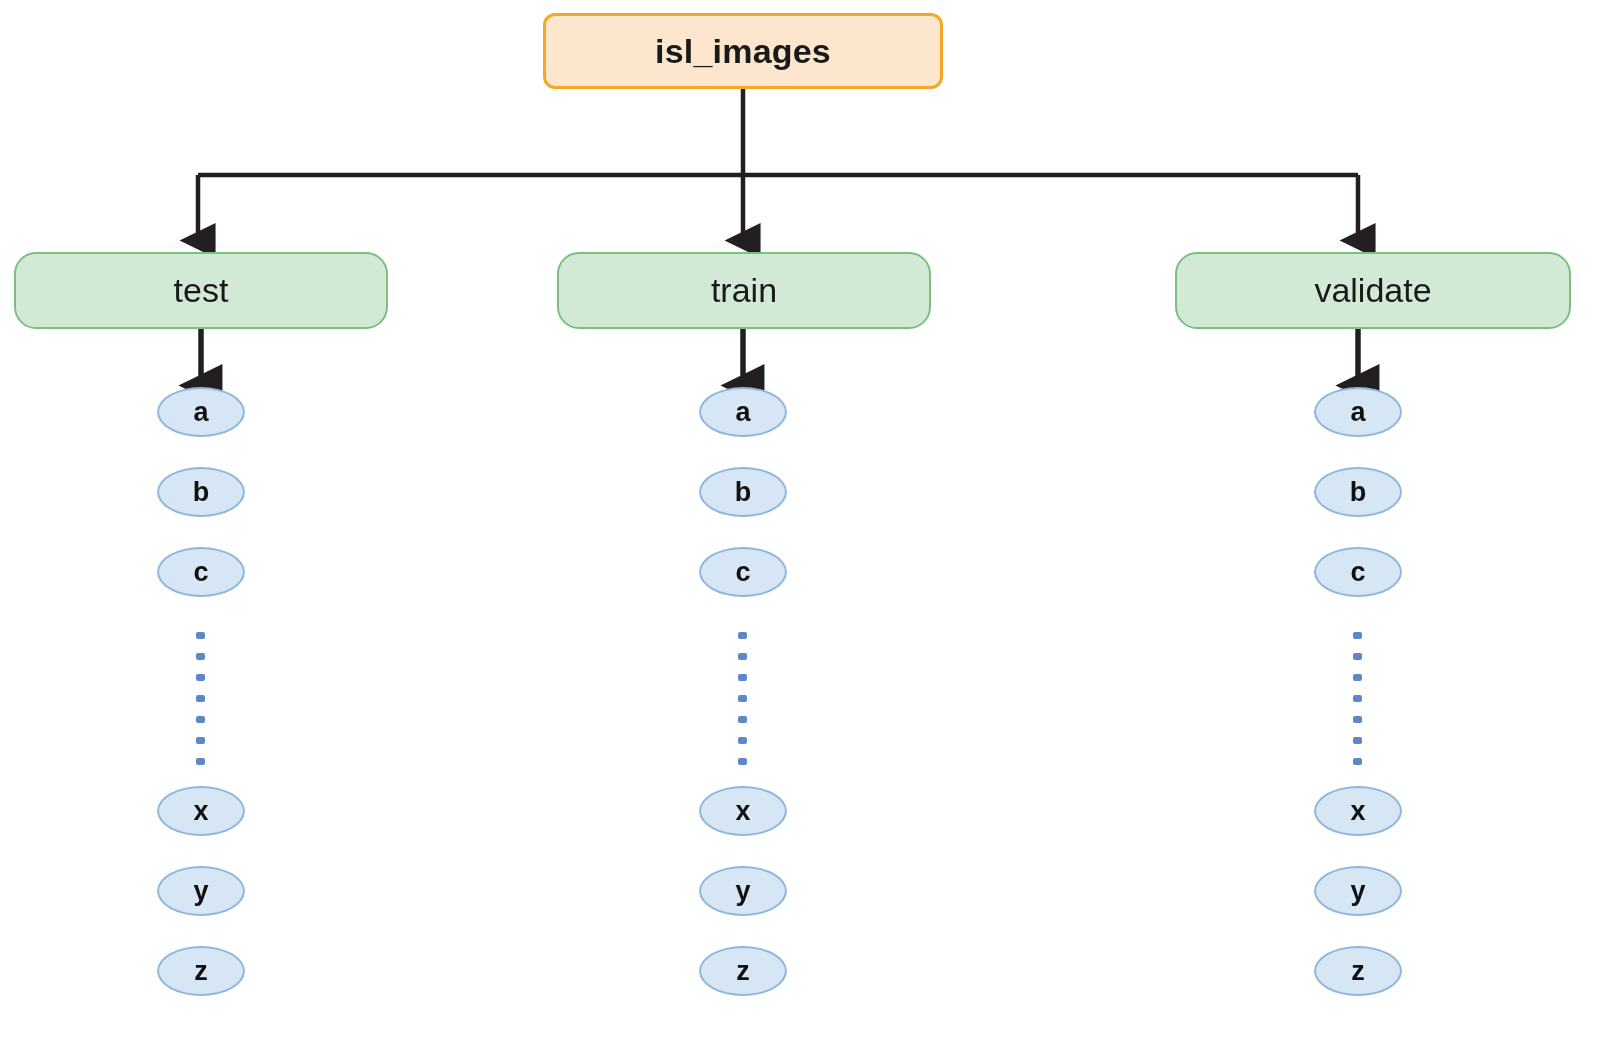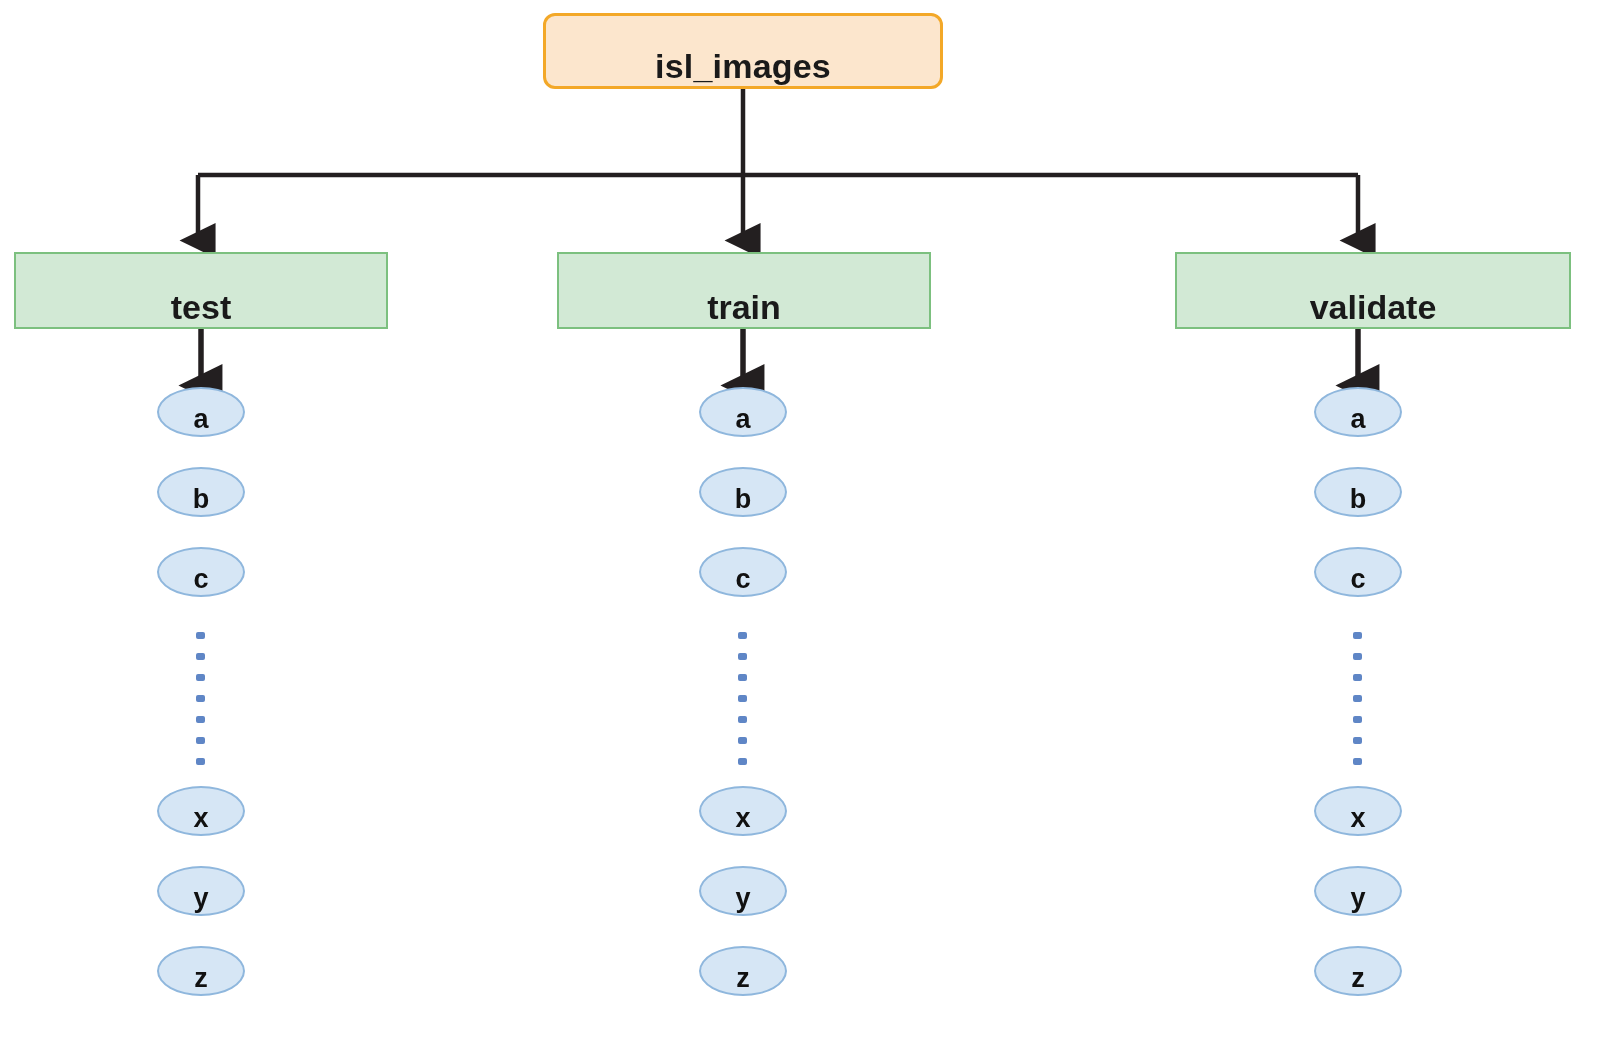--- a/index.html
+++ b/index.html
@@ -22,39 +22,39 @@
     left: 0;
     top: 0;
     width: 1597px;
     height: 1043px;
     pointer-events: none;
   }
   .node {
     position: absolute;
     box-sizing: border-box;
     display: flex;
-    align-items: flex-end;
+    align-items: center;
     justify-content: center;
     text-align: center;
   }
   .root-node {
     background: #fce6cd;
     border: 3px solid #f3a828;
     border-radius: 12px;
     font-size: 34px;
     font-weight: bold;
     color: #1a1a1a;
     letter-spacing: 0.2px;
   }
   .split-node {
     background: #d2e9d5;
     border: 2.5px solid #7cc07f;
-    border-radius: 0;
+    border-radius: 22px;
     font-size: 34px;
-    font-weight: bold;
+    font-weight: normal;
     color: #1a1a1a;
   }
   .letter-node {
     background: #d6e6f5;
     border: 2.5px solid #8fb7dd;
     border-radius: 50%;
     font-size: 27px;
     font-weight: bold;
     color: #111111;
   }

